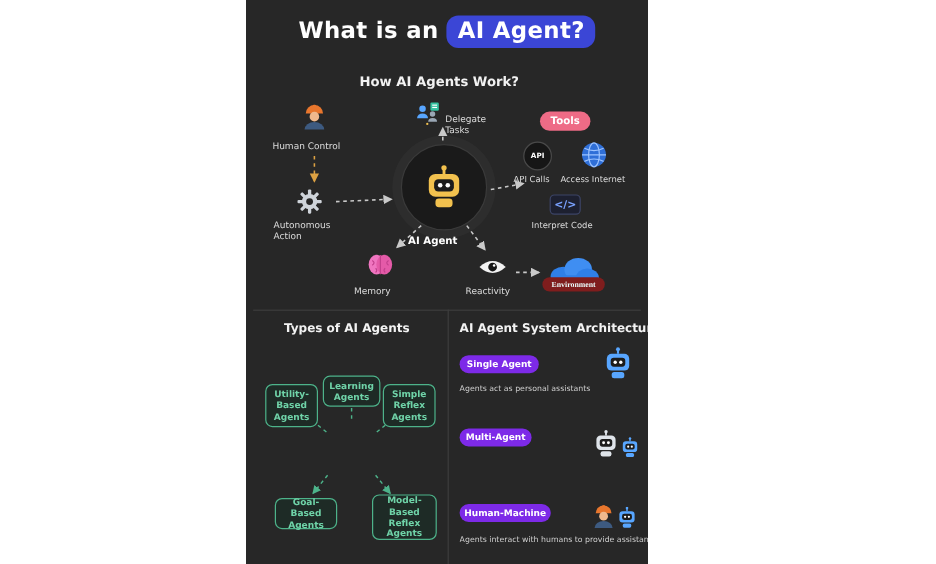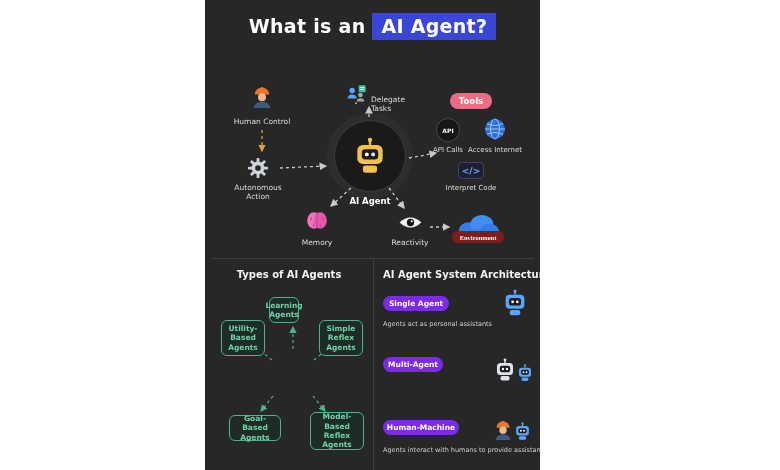--- a/index.html
+++ b/index.html
@@ -3,26 +3,26 @@
 <meta charset="utf-8">
 <style>
   * { margin:0; padding:0; box-sizing:border-box; }
   body { font-family:"DejaVu Sans", sans-serif; }
   .page { position:relative; width:780px; height:470px; background:#ffffff; overflow:hidden; }
   .panel { position:absolute; left:205px; top:0; width:335px; height:470px; background:#272727; overflow:hidden; }
 
   
   .title { position:absolute; top:13px; left:0; width:100%; text-align:center;
            color:#ffffff; font-size:19px; font-weight:bold; letter-spacing:0.3px; }
-  .title .hl { background:#3b46d6; color:#fff; padding:2px 9px 3px; border-radius:0; display:inline-block; }
+  .title .hl { background:#3b46d6; color:#fff; padding:2px 9px 3px; border-radius:10px; display:inline-block; }
 
   
   .hw-heading { position:absolute; top:62px; left:0; width:322px; text-align:center;
                 color:#f2f2f2; font-size:11px; font-weight:bold; }
-  .node-label { color:#dcdcdc; font-size:7.5px; text-align:center; line-height:1.25; }
+  .node-label { color:#dcdcdc; font-size:7.5px; text-align:left; line-height:1.25; }
   .abs { position:absolute; }
   .icon-svg { display:block; }
 
   .tools-badge { position:absolute; left:245px; top:93px; width:42px; height:16px; background:#ee6b86;
                  border-radius:8px; color:#fff; font-size:8.5px; font-weight:bold;
                  display:flex; align-items:center; justify-content:center; }
   .api-circle { position:absolute; left:231px; top:118px; width:24px; height:24px; border-radius:50%;
                 background:#161616; border:1.5px solid #4a4a4a; color:#fff; font-size:6px; font-weight:bold;
                 display:flex; align-items:center; justify-content:center; }
   .agent-circle { position:absolute; left:129px; top:120px; width:72px; height:72px; border-radius:50%;
@@ -127,20 +127,21 @@
 </svg>
 
 <div class="page">
   <div class="panel">
 
     <div class="title">
       <span>What is an</span>
       <span class="hl">AI Agent?</span>
     </div>
 
+    <div class="hw-heading">How AI Agents Work?</div>
 
     <svg class="arrows-how" width="335" height="260">
       <defs>
         <marker id="mGray" markerWidth="7" markerHeight="7" refX="5" refY="3" orient="auto">
             <path d="M0,0L6,3L0,6Z" fill="#c9c9c9"></path>
           </marker>
         <marker id="mOrange" markerWidth="7" markerHeight="7" refX="5" refY="3" orient="auto">
             <path d="M0,0L6,3L0,6Z" fill="#dda243"></path>
           </marker>
         <marker id="mGreen" markerWidth="7" markerHeight="7" refX="5" refY="3" orient="auto">
@@ -216,21 +217,21 @@
     <svg class="arrows-types" style="top:259px" width="168" height="211">
       <g stroke="#4db38a" stroke-width="1.2" stroke-dasharray="3 3" fill="none">
         <line x1="88" y1="90" x2="88" y2="68" marker-end="url(#mGreen)"></line>
         <line x1="67" y1="101" x2="52" y2="89" marker-end="url(#mGreen)"></line>
         <line x1="109" y1="101" x2="124" y2="89" marker-end="url(#mGreen)"></line>
         <line x1="68" y1="137" x2="56" y2="152" marker-end="url(#mGreen)"></line>
         <line x1="108" y1="137" x2="120" y2="152" marker-end="url(#mGreen)"></line>
       </g>
     </svg>
 
-    <div class="type-box" style="left:64px;top:297px;width:30px;height:26px">Learning Agents</div>
+    <div class="type-box" style="left:64px;top:313px;width:48px;height:26px">Learning Agents</div>
     <div class="type-box" style="left:114px;top:320px;width:44px;height:36px">Simple Reflex Agents</div>
     <div class="type-box" style="left:16px;top:320px;width:44px;height:36px">Utility-Based Agents</div>
     <div class="type-box" style="left:24px;top:415px;width:52px;height:26px">Goal-Based Agents</div>
     <div class="type-box" style="left:105px;top:412px;width:54px;height:38px">Model-Based Reflex Agents</div>
 
     <div class="arch-heading">AI Agent System Architecture</div>
 
     <div class="arch-badge" style="left:178px;top:296px;width:66px">Single Agent</div>
     <svg class="icon-svg abs" style="left:296px;top:289px;color:#58a6ff" width="28" height="28">
         <use href="#sym-robot"></use>

